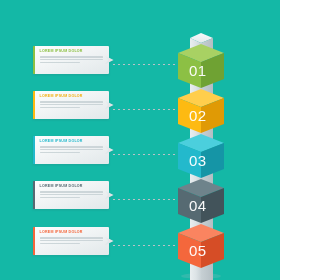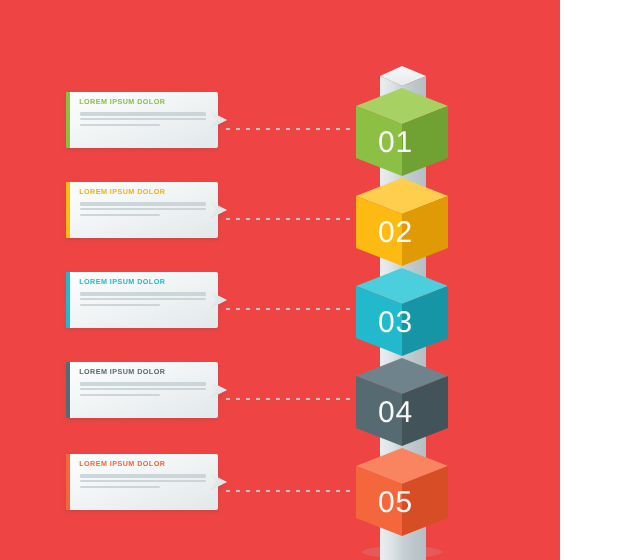--- a/index.html
+++ b/index.html
@@ -11,21 +11,21 @@
     width: 280px;
     height: 280px;
     overflow: hidden;
     font-family: "Liberation Sans", sans-serif;
     position: relative;
   }
 
   #infographic {
     position: absolute;
     inset: 0;
-    background: #ef4444;
+    background: #14b8a6;
   }
 
   
   .card {
     position: absolute;
     left: 33px;
     width: 76px;
     height: 28px;
     display: flex;
     filter: drop-shadow(0 1px 1.2px rgba(60,70,80,0.16));

